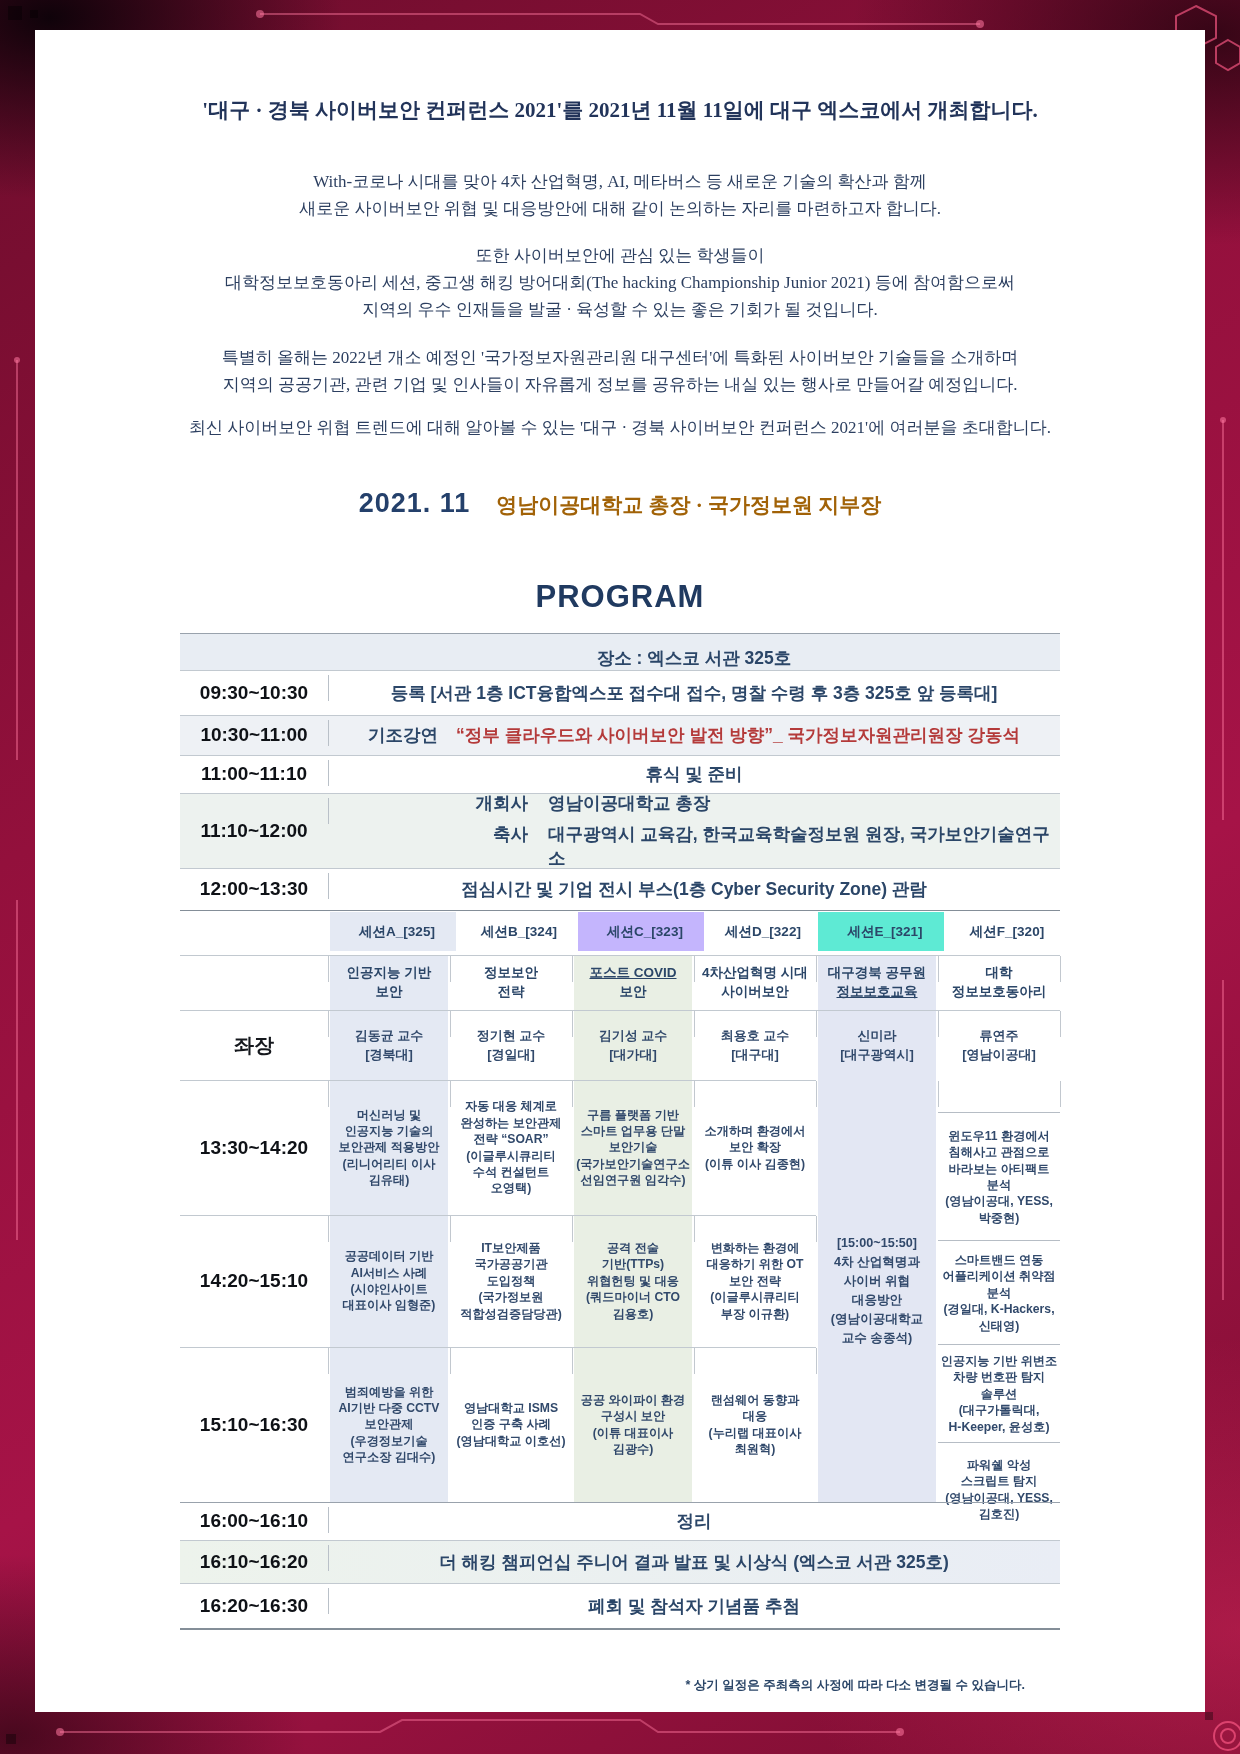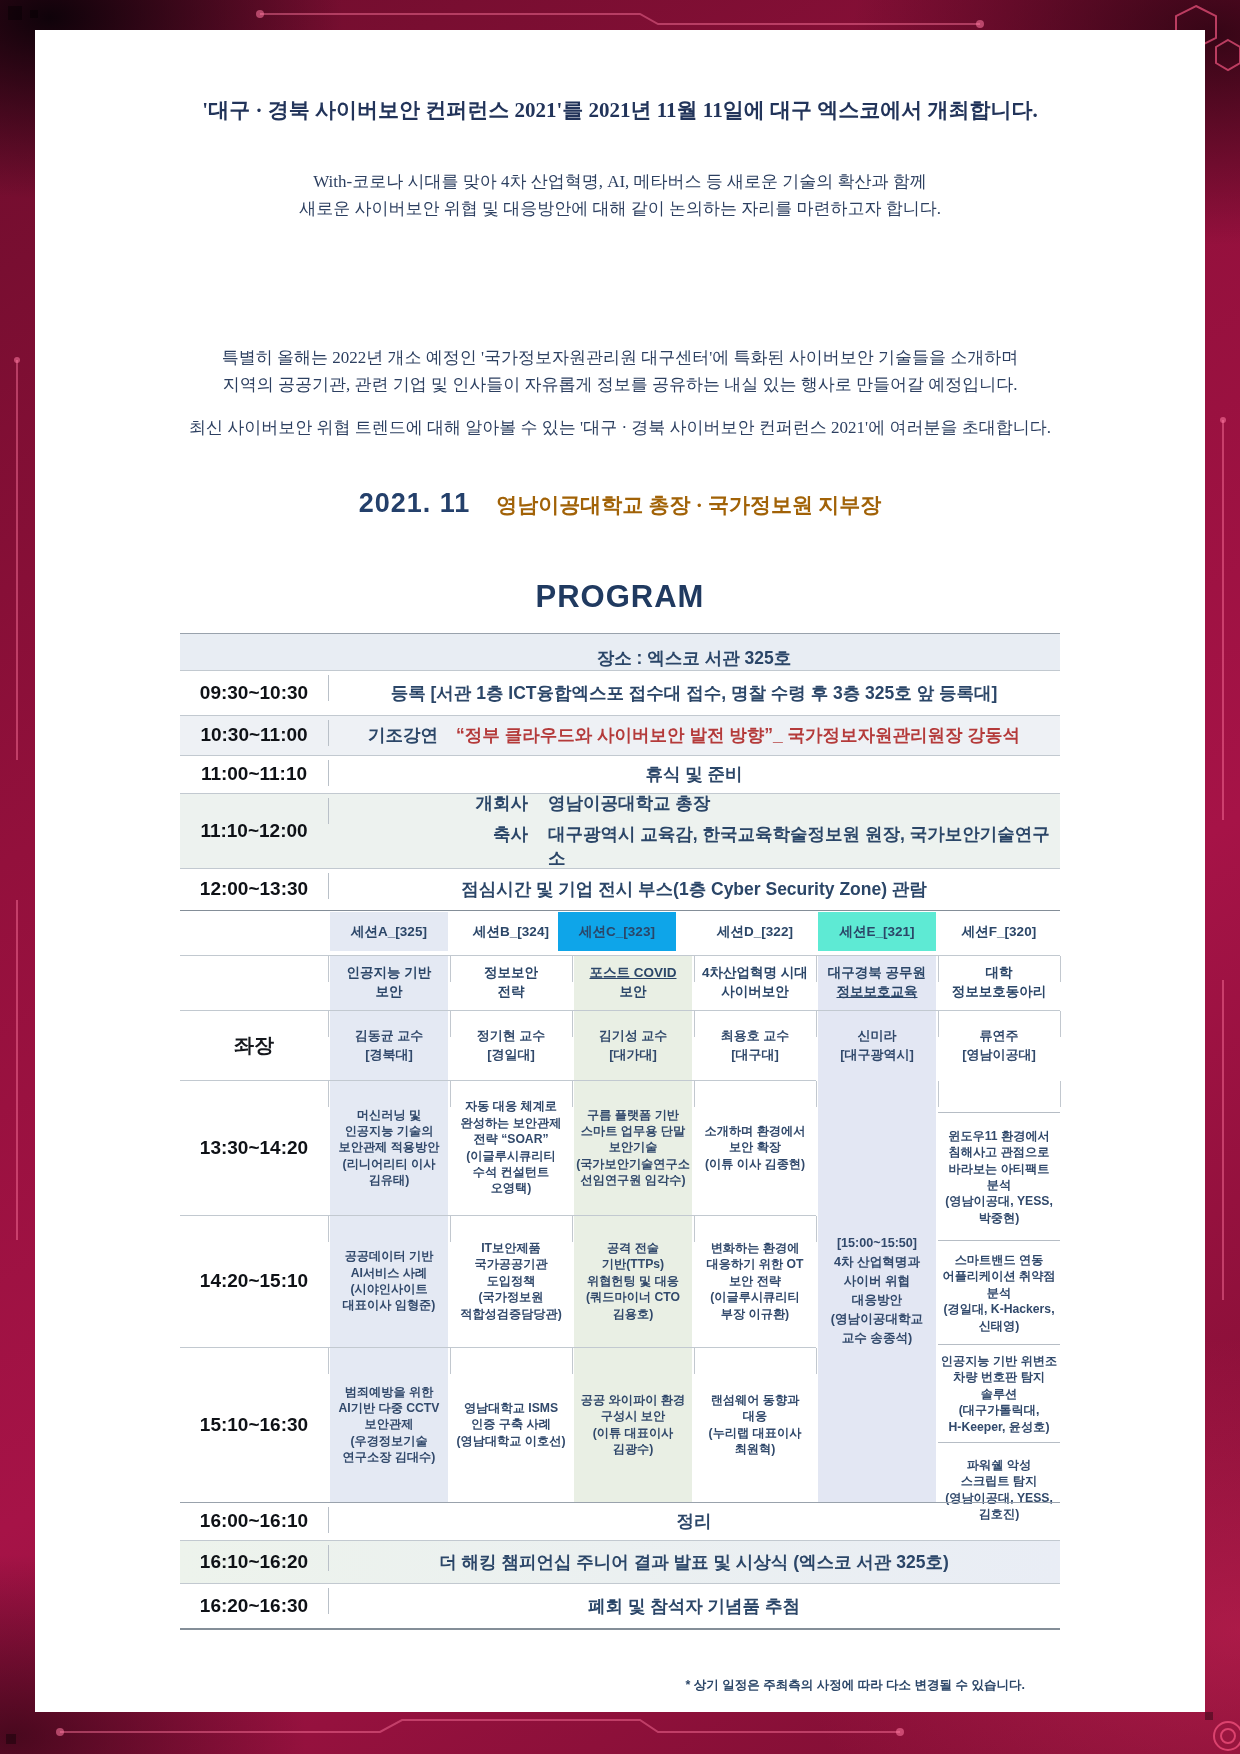--- a/index.html
+++ b/index.html
@@ -52,22 +52,22 @@
   .r-1600{top:869px;height:38px;}
   .r-1610{top:907px;height:43px;background:linear-gradient(90deg,#edf3ec,#e9edf5);}
   .r-1620{top:950px;height:45px;}
 
   
   .tint{position:absolute;top:322px;height:547px;width:118px;z-index:0;}
   .tintA{left:150px;background:#e4e9f3;}
   .tintC{left:394px;background:#e9efe4;}
   .tintE{left:638px;background:#e3e7f3;}
   .hd{position:absolute;top:279px;height:39px;width:118px;z-index:1;display:flex;align-items:center;justify-content:center;
-    font-weight:bold;font-size:13.5px;color:#2b4668;}
-  .hdA{left:150px;background:#e4e9f3;}.hdB{left:272px;}.hdC{left:378px;background:#0ea5e9;}
+    font-weight:bold;font-size:13.5px;color:#2b4668;padding-left:8px;}
+  .hdA{left:150px;background:#e4e9f3;}.hdB{left:272px;}.hdC{left:398px;background:#c4b5fd;}
   .hdD{left:516px;}.hdE{left:638px;background:#5eead4;}.hdF{left:760px;}
   .tp{position:absolute;top:322px;height:55px;width:122px;z-index:1;display:flex;flex-direction:column;
     align-items:center;justify-content:center;font-weight:bold;font-size:13.5px;line-height:1.35;color:#2b4668;text-align:center;}
   .ch{position:absolute;top:377px;height:70px;width:122px;z-index:1;display:flex;flex-direction:column;
     align-items:center;justify-content:center;font-size:13px;font-weight:600;line-height:1.5;color:#31496b;text-align:center;}
   .cA{left:148px}.cB{left:270px}.cC{left:392px}.cD{left:514px}.cE{left:636px}.cF{left:758px}
   .u{text-decoration:underline;}
   .stime{position:absolute;left:0;width:148px;z-index:1;display:flex;align-items:center;justify-content:center;
     font-weight:bold;font-size:19px;color:#0e1116;}
   .chair-label{position:absolute;left:0;top:377px;height:70px;width:148px;z-index:1;display:flex;align-items:center;justify-content:center;
@@ -122,20 +122,23 @@
       <rect x="6" y="1734" width="10" height="10"></rect>
         <rect x="1205" y="1712" width="8" height="8"></rect>
     </g>
   </svg>
 
   <div class="card">
 
     <div class="intro-title">'대구 · 경북 사이버보안 컨퍼런스 2021'를 2021년 11월 11일에 대구 엑스코에서 개최합니다.</div>
     <p class="ip ip1">With-코로나 시대를 맞아 4차 산업혁명, AI, 메타버스 등 새로운 기술의 확산과 함께
 새로운 사이버보안 위협 및 대응방안에 대해 같이 논의하는 자리를 마련하고자 합니다.</p>
+    <p class="ip ip2">또한 사이버보안에 관심 있는 학생들이
+대학정보보호동아리 세션, 중고생 해킹 방어대회(The hacking Championship Junior 2021) 등에 참여함으로써
+지역의 우수 인재들을 발굴 · 육성할 수 있는 좋은 기회가 될 것입니다.</p>
     <p class="ip ip3">특별히 올해는 2022년 개소 예정인 '국가정보자원관리원 대구센터'에 특화된 사이버보안 기술들을 소개하며
 지역의 공공기관, 관련 기업 및 인사들이 자유롭게 정보를 공유하는 내실 있는 행사로 만들어갈 예정입니다.</p>
     <p class="ip ip4">최신 사이버보안 위협 트렌드에 대해 알아볼 수 있는 '대구 · 경북 사이버보안 컨퍼런스 2021'에 여러분을 초대합니다.</p>
 
     <div class="date-line">
       <span class="date-label">2021. 11</span>
       <span class="signers">영남이공대학교 총장 · 국가정보원 지부장</span>
     </div>
 
     <h1 class="program-heading">PROGRAM</h1>

